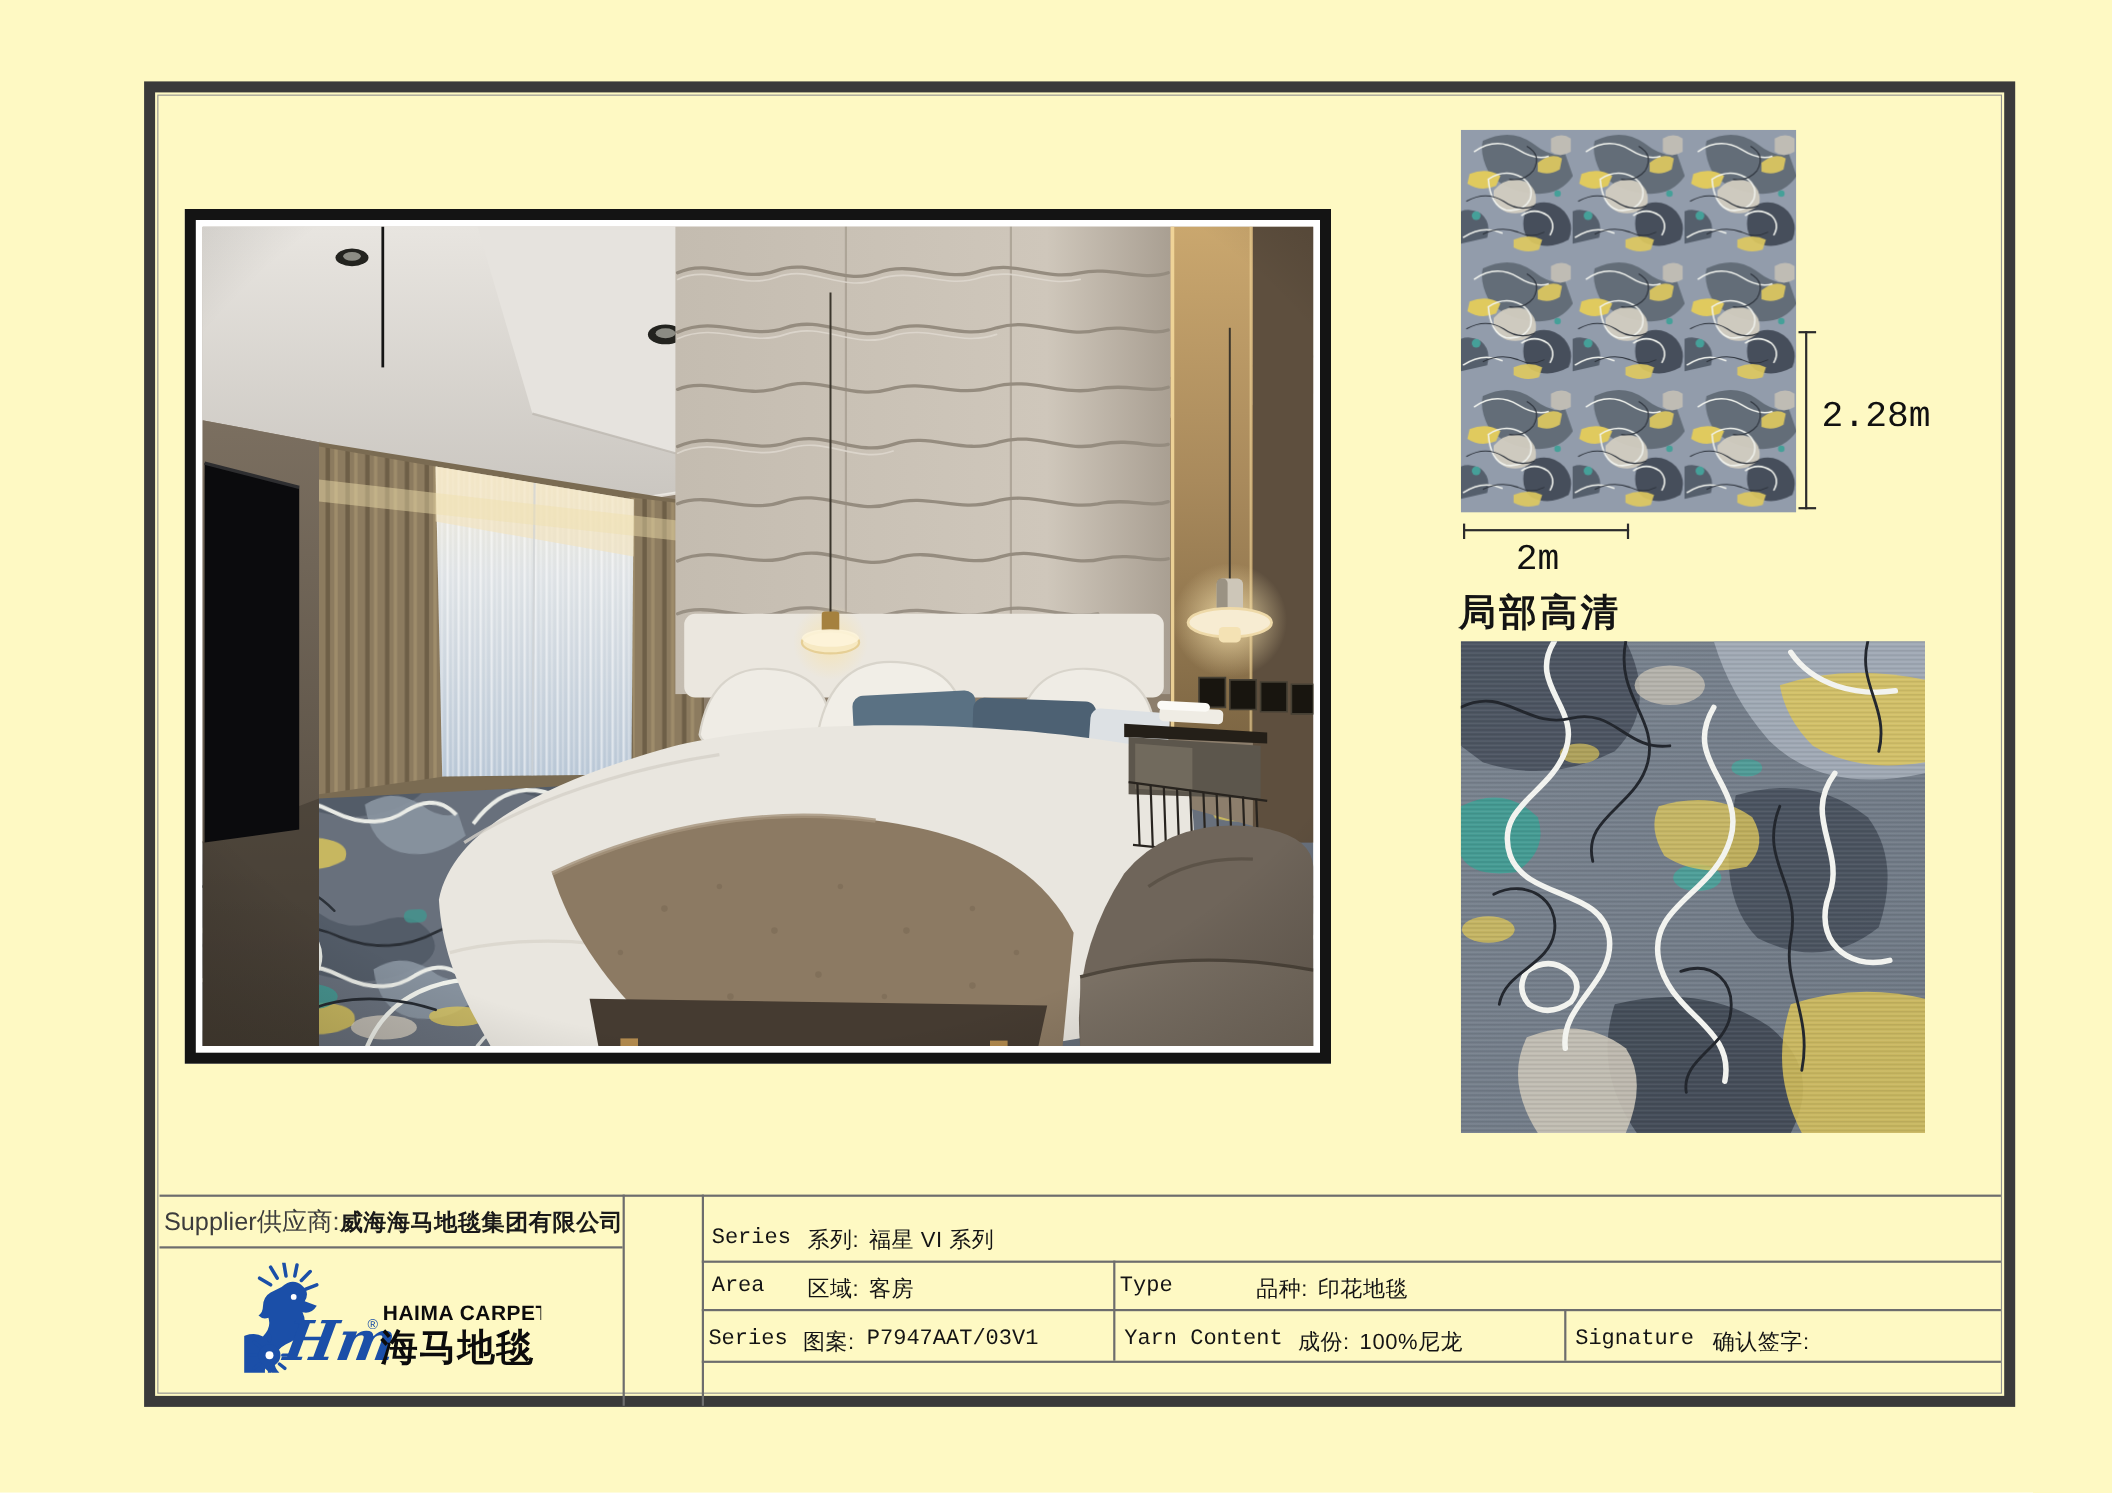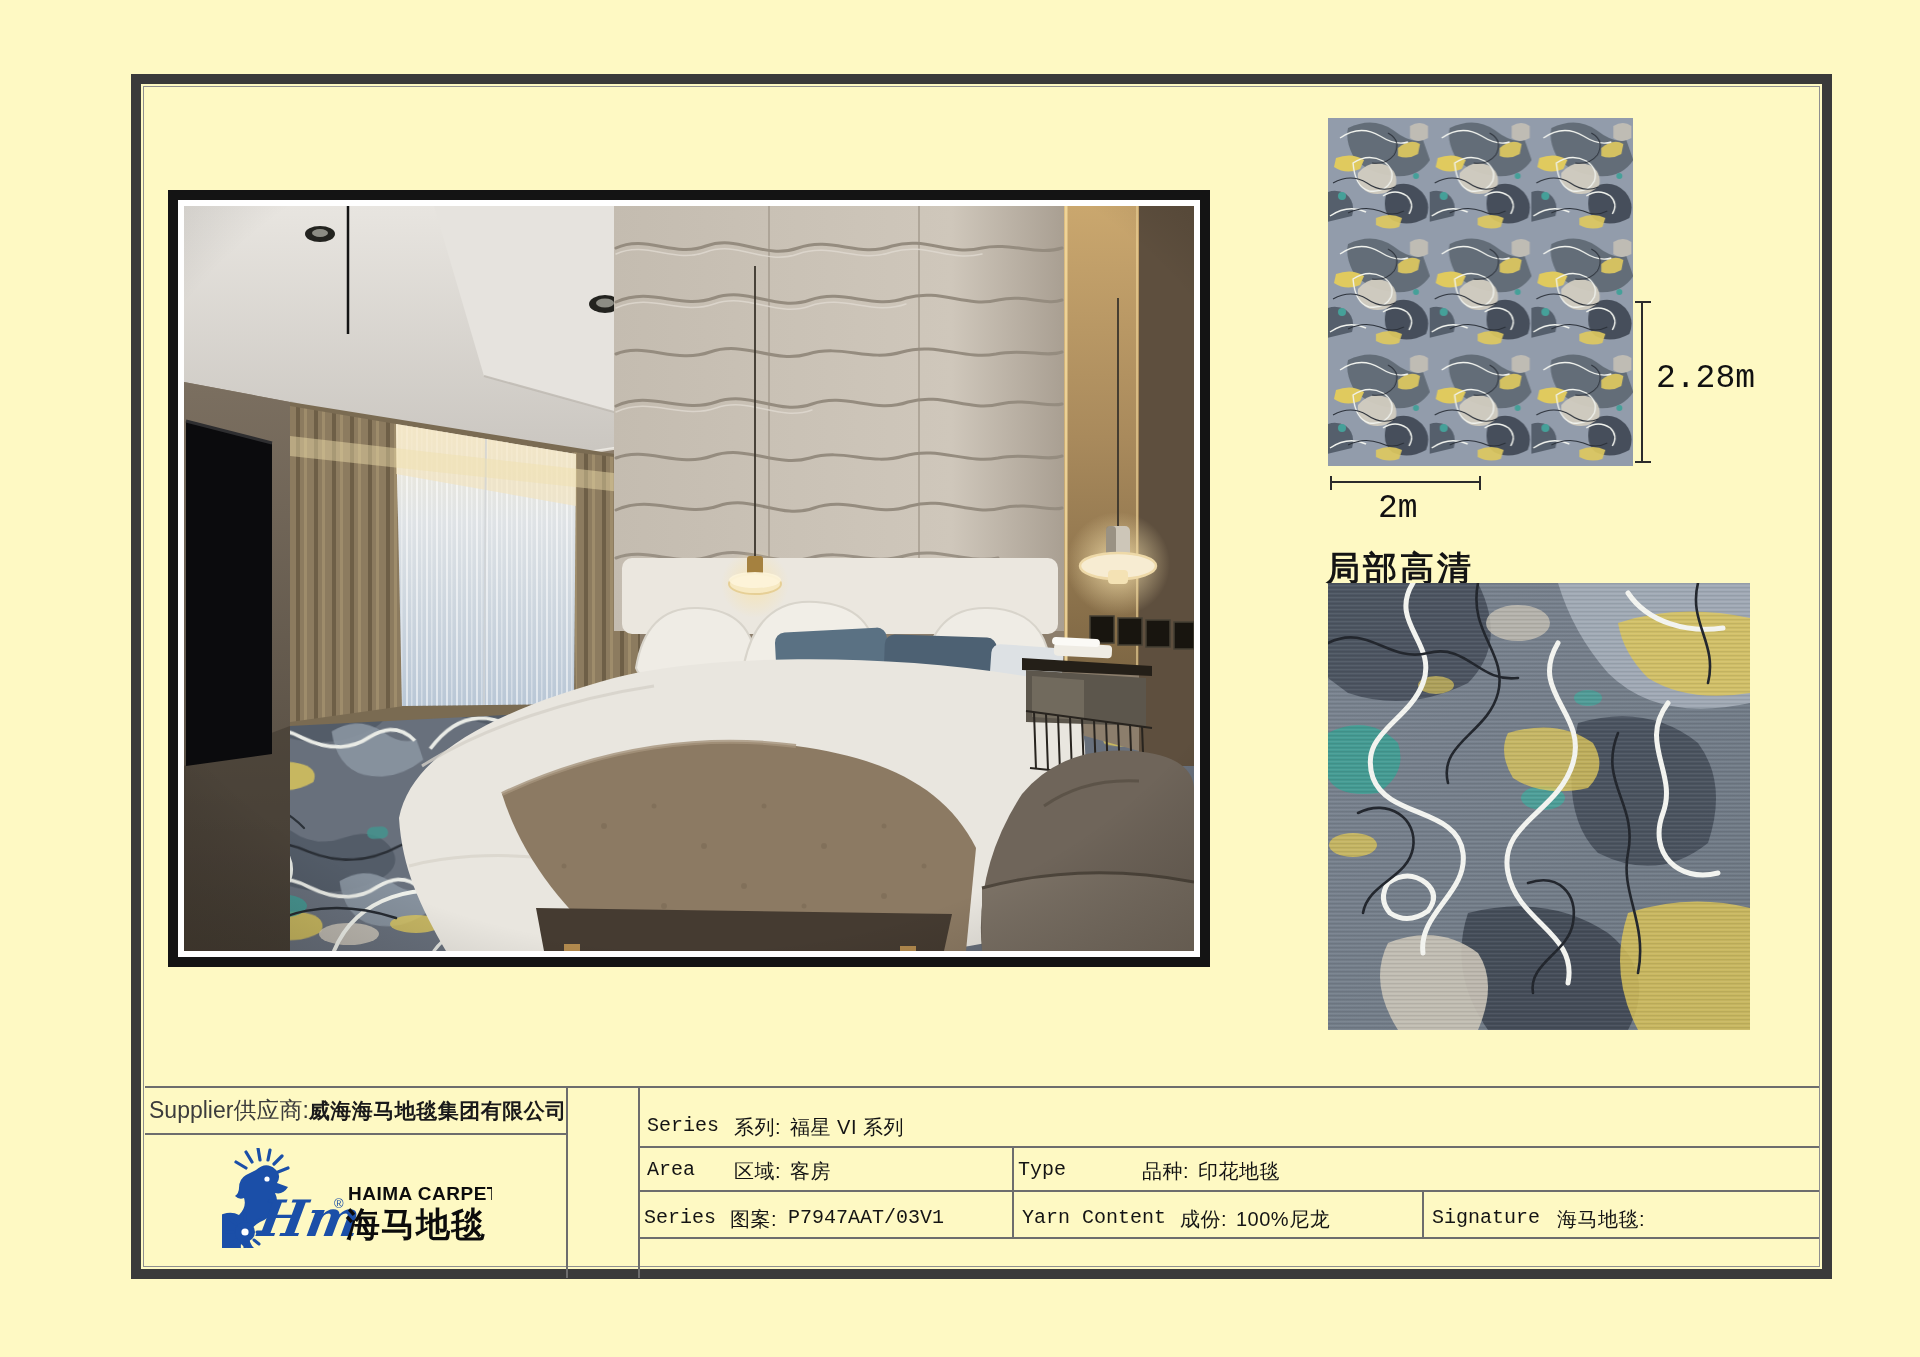--- a/index.html
+++ b/index.html
@@ -25,21 +25,21 @@
   .vdim{left:1641px;top:301px;height:162px;width:0;border-left:2px solid #2b2b2b;}
   .vdim:before,.vdim:after{content:"";position:absolute;left:-8px;width:16px;height:2px;background:#2b2b2b;}
   .vdim:before{top:0;} .vdim:after{bottom:0;}
   .hdim{left:1330px;top:481px;width:151px;height:0;border-top:2px solid #2b2b2b;}
   .hdim:before,.hdim:after{content:"";position:absolute;top:-7px;width:2px;height:14px;background:#2b2b2b;}
   .hdim:before{left:0;} .hdim:after{right:0;}
   .dim-label{font-family:"Liberation Mono","DejaVu Sans Mono",monospace;font-size:33px;color:#111;white-space:nowrap;}
   .vdim-label{left:1656px;top:360px;}
   .hdim-label{left:1378px;top:490px;}
 
-  .closeup-heading{left:1326px;top:534px;font-size:34px;font-weight:600;letter-spacing:3px;color:#141414;margin-top:12px;}
+  .closeup-heading{left:1326px;top:534px;font-size:34px;font-weight:600;letter-spacing:3px;color:#141414;}
 
   .notice{left:167px;top:1041px;font-size:18px;font-weight:bold;color:#e60000;letter-spacing:.5px;white-space:nowrap;}
 
   
   .rule{background:#6d6d6d;}
   .supplier-text{left:149px;top:1095px;font-size:20px;white-space:nowrap;}
   .supplier-text .lat{font-size:23px;color:#3c3c3c;}
   .supplier-text .cjk{font-size:21px;font-weight:bold;color:#1a1a1a;letter-spacing:.5px;text-align:right;}
 
   .spec-en{font-family:"Liberation Mono","DejaVu Sans Mono",monospace;font-size:20px;color:#141414;white-space:nowrap;}
@@ -380,15 +380,15 @@
 
   <div class="abs spec-en" style="left:644px;top:1206px">Series</div>
   <div class="abs spec-zh" style="left:730px;top:1206px">图案:</div>
   <div class="abs spec-en" style="left:788px;top:1206px">P7947AAT/03V1</div>
 
   <div class="abs spec-en" style="left:1022px;top:1206px">Yarn Content</div>
   <div class="abs spec-zh" style="left:1180px;top:1206px">成份:</div>
   <div class="abs spec-zh" style="left:1236px;top:1206px">100%尼龙</div>
 
   <div class="abs spec-en" style="left:1432px;top:1206px">Signature</div>
-  <div class="abs spec-zh" style="left:1557px;top:1206px">海马地毯:</div>
+  <div class="abs spec-zh" style="left:1557px;top:1206px">确认签字:</div>
 
 </div>
 
 </body></html>

